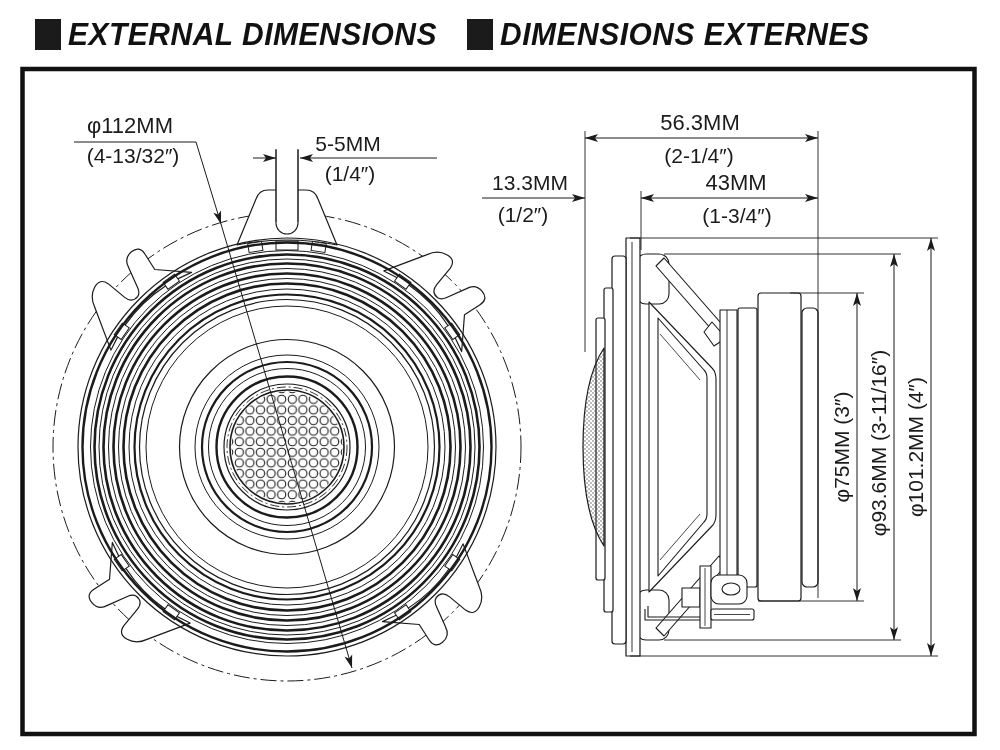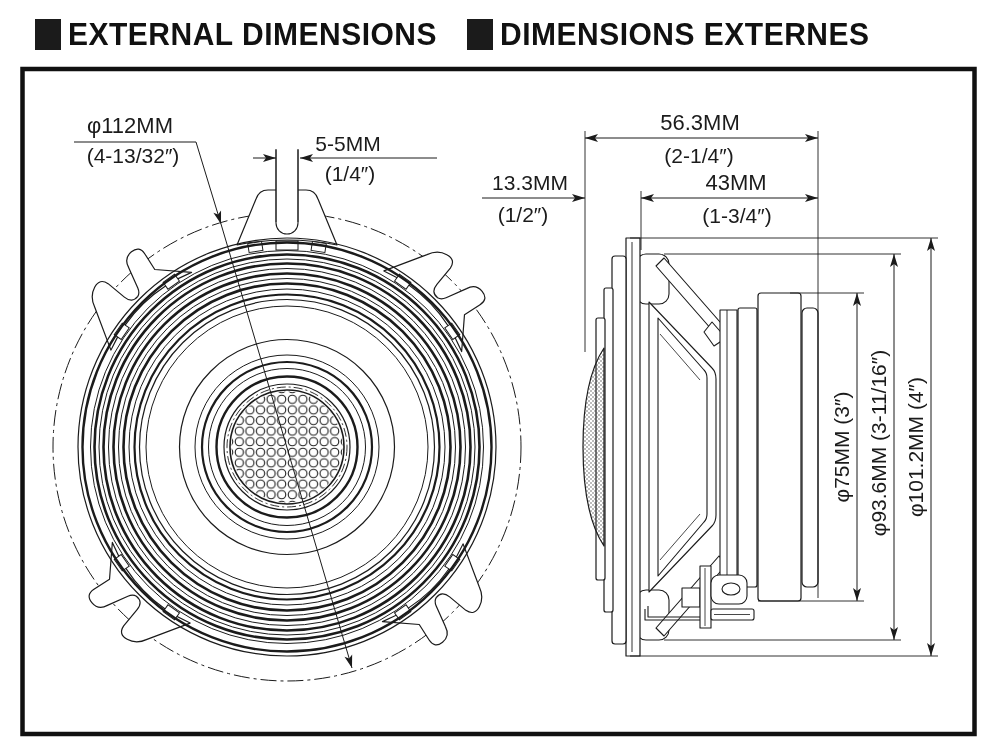--- a/index.html
+++ b/index.html
@@ -1,17 +1,17 @@
 <!DOCTYPE html>
 <html><head>
 <meta charset="utf-8">
 <style>
   html,body{margin:0;padding:0;background:#ffffff;width:1000px;height:750px;overflow:hidden;}
   body{font-family:"Liberation Sans", sans-serif;color:#111;}
-  .titlebar{position:absolute;top:17px;left:35px;display:flex;align-items:center;}
+  .titlebar{position:absolute;top:17px;left:35px;display:flex;align-items:center;font-style:italic;}
   .bullet{width:26px;height:31px;background:#1b1b1b;flex:0 0 auto;}
   .titletext{font-weight:bold;font-size:30px;letter-spacing:.5px;margin:0 0 0 7px;white-space:nowrap;transform:scaleY(1.05);}
   .gap{width:30px;flex:0 0 auto;}
   svg{position:absolute;left:0;top:0;}
   svg text{font-family:"Liberation Sans", sans-serif;fill:#1b1b1b;}
   .dim{font-size:21px;}
   .dimbig{font-size:22px;}
   .ln{stroke:#1b1b1b;fill:none;}
 </style>
 </head>

